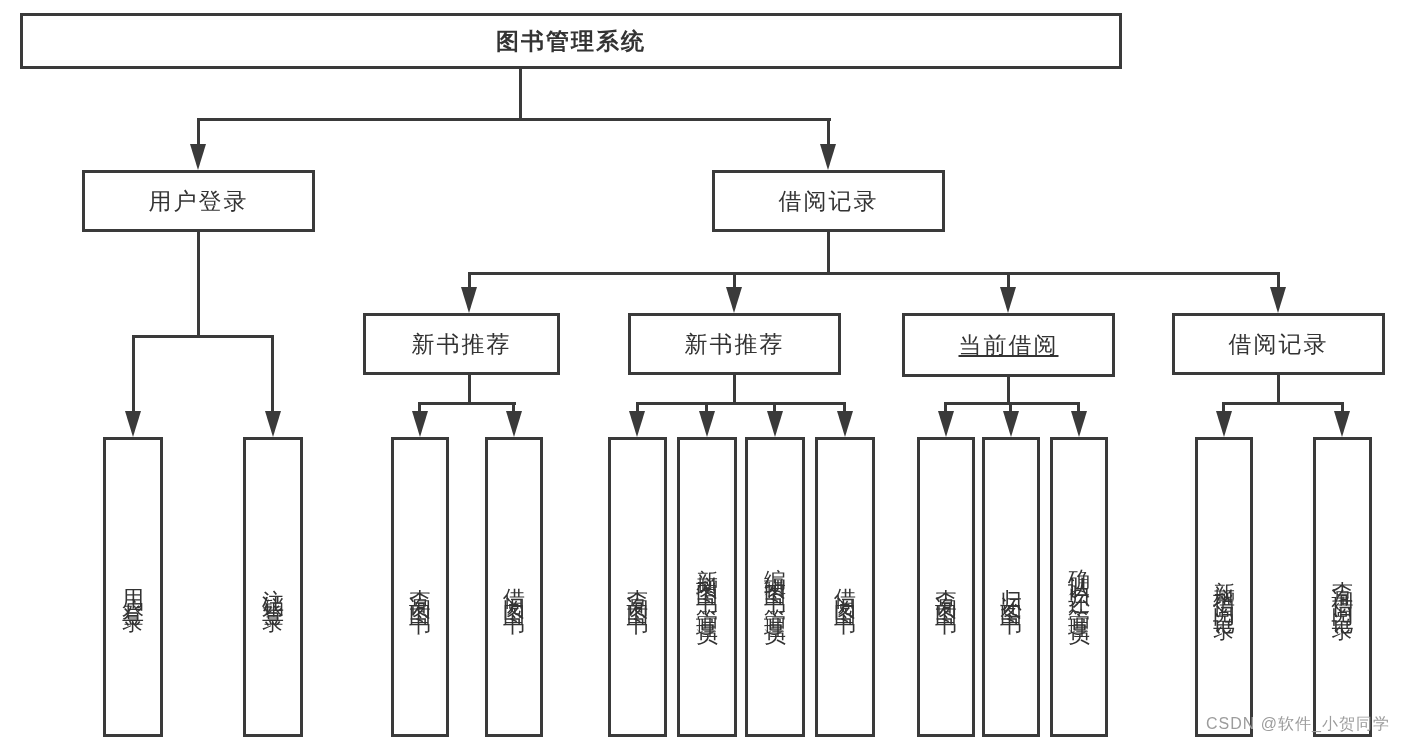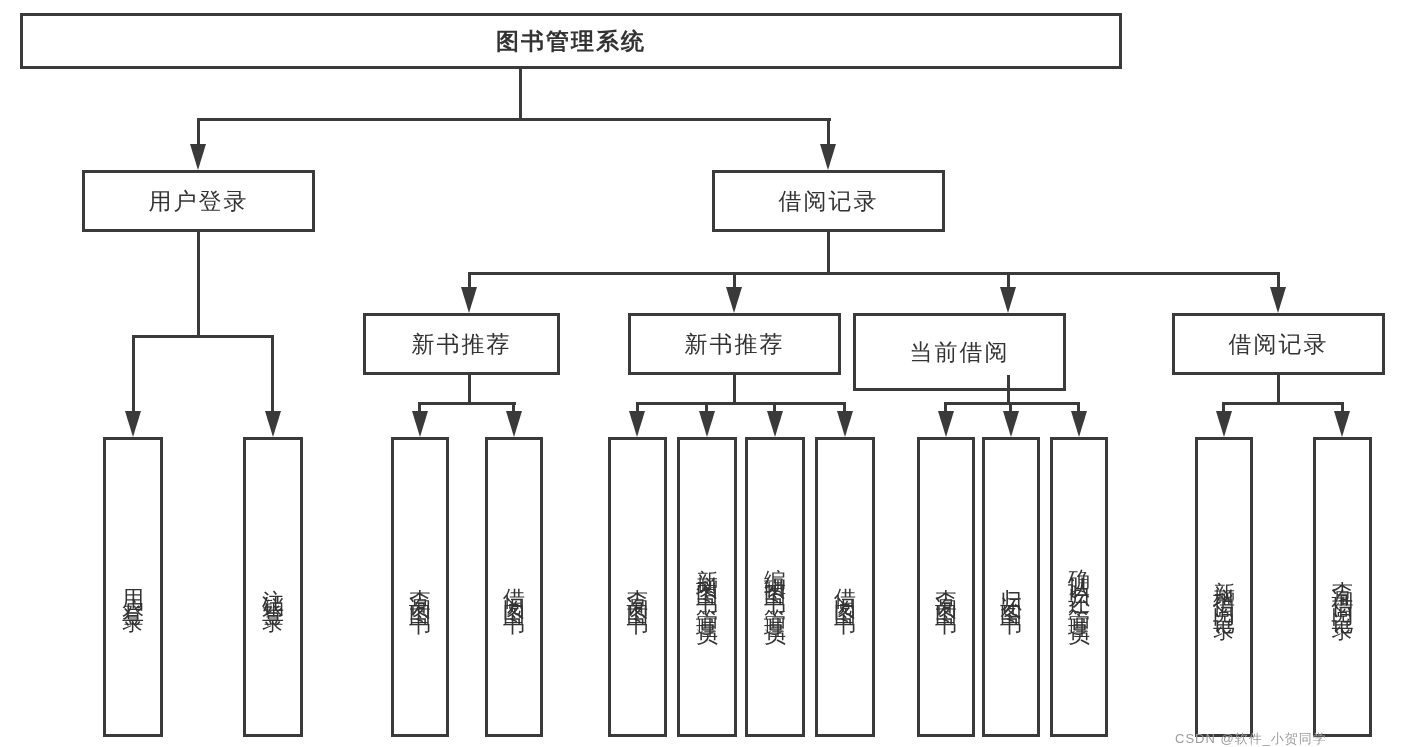--- a/index.html
+++ b/index.html
@@ -25,37 +25,37 @@
     font-size:22px;letter-spacing:8px;line-height:1;padding:6px 0;
   }
   .vl{position:absolute;width:3px;background:var(--line);}
   .hl{position:absolute;height:3px;background:var(--line);}
   .arw{
     position:absolute;width:0;height:0;
     border-left:8px solid transparent;border-right:8px solid transparent;
     border-top:26px solid var(--line);
   }
   .watermark{
-    position:absolute;left:1175px;top:714px;z-index:5;
-    font-size:13px;letter-spacing:1px;color:var(--watermark);white-space:nowrap;margin-top:16px;
+    position:absolute;left:1206px;top:714px;z-index:5;
+    font-size:16px;letter-spacing:1px;color:var(--watermark);white-space:nowrap;
   }
 </style>
 </head>
 <body>
 
 <div class="canvas">
 
   <div class="bx bh" style="left:20px;top:13px;width:1102px;height:56px;font-weight:bold;">图书管理系统</div>
 
   <div class="bx bh" style="left:82px;top:170px;width:233px;height:62px;">用户登录</div>
   <div class="bx bh" style="left:712px;top:170px;width:233px;height:62px;">借阅记录</div>
 
   <div class="bx bh" style="left:363px;top:313px;width:197px;height:62px;">新书推荐</div>
   <div class="bx bh" style="left:628px;top:313px;width:213px;height:62px;">新书推荐</div>
-  <div class="bx bh" style="left:853px;top:313px;width:213px;height:78px;">当前借阅</div>
+  <div class="bx bh" style="left:902px;top:313px;width:213px;height:64px;text-decoration:underline;">当前借阅</div>
   <div class="bx bh" style="left:1172px;top:313px;width:213px;height:62px;">借阅记录</div>
 
   <div class="bx bv" style="left:103px;top:437px;width:60px;height:300px;">用户登录</div>
   <div class="bx bv" style="left:243px;top:437px;width:60px;height:300px;">注销登录</div>
 
   <div class="bx bv" style="left:391px;top:437px;width:58px;height:300px;">查询图书</div>
   <div class="bx bv" style="left:485px;top:437px;width:58px;height:300px;">借阅图书</div>
 
   <div class="bx bv" style="left:608px;top:437px;width:59px;height:300px;">查询图书</div>
   <div class="bx bv" style="left:677px;top:437px;width:60px;height:300px;">新增图书（管理员）</div>

